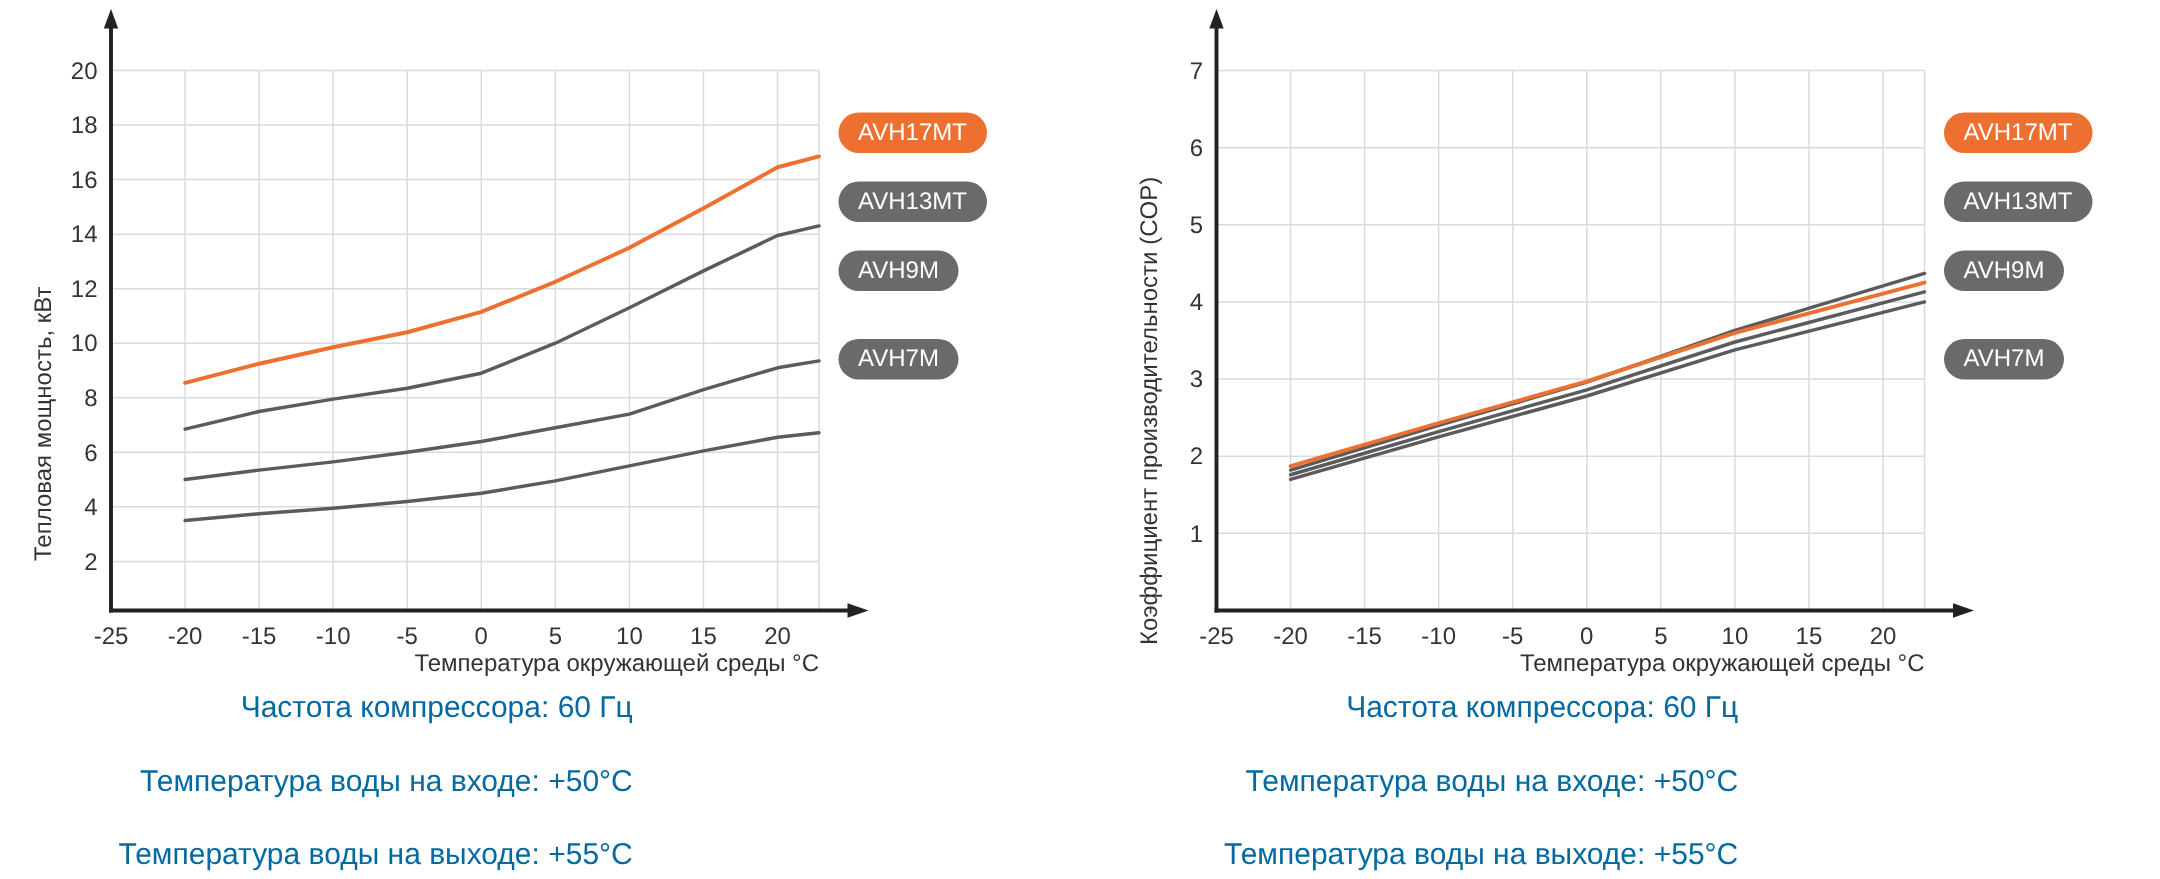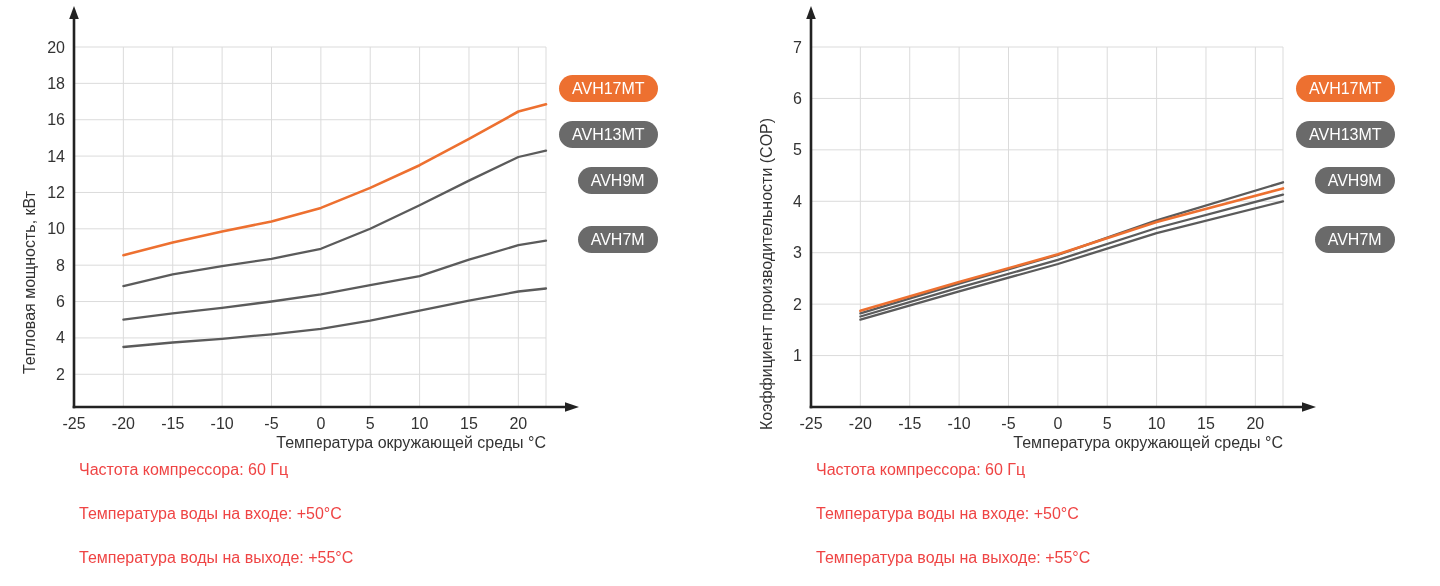--- a/index.html
+++ b/index.html
@@ -20,30 +20,30 @@
     font-size:16px;white-space:nowrap;color:#333333;
   }
   #chart0 .ylabel{top:374px;}
   #chart1 .ylabel{top:430px;}
   .xlabel{
     position:absolute;left:74px;top:434px;width:472px;
     text-align:right;font-size:16px;color:#333333;white-space:nowrap;
   }
   .legend{
     position:absolute;left:559px;top:75px;
-    display:flex;flex-direction:column;align-items:flex-end;
+    display:flex;flex-direction:column;align-items:flex-start;
   }
   .pill{
     height:27px;line-height:27px;border-radius:14px;padding:0 13px;
     color:#ffffff;font-size:16px;white-space:nowrap;
     margin-bottom:19px;background:#6A6A6A;
   }
   .legend .pill:nth-child(3){margin-bottom:32px;}
   .notes{position:absolute;left:79px;top:461px;}
-  .note{font-size:16px;color:#ef4444;margin-bottom:26px;white-space:nowrap;}
+  .note{font-size:20px;color:#0369a1;margin-bottom:26px;white-space:nowrap;text-align:right;}
 </style>
 </head>
 <body>
 
 <div class="page">
 
   <section class="chart-block" id="chart0">
     <div class="ylabel">Тепловая мощность, кВт</div>
     <svg class="plot" viewBox="0 0 620 445">
         <line x1="123.3723849372385" y1="47" x2="123.3723849372385" y2="407" stroke="#DBDBDB" stroke-width="1"></line>

